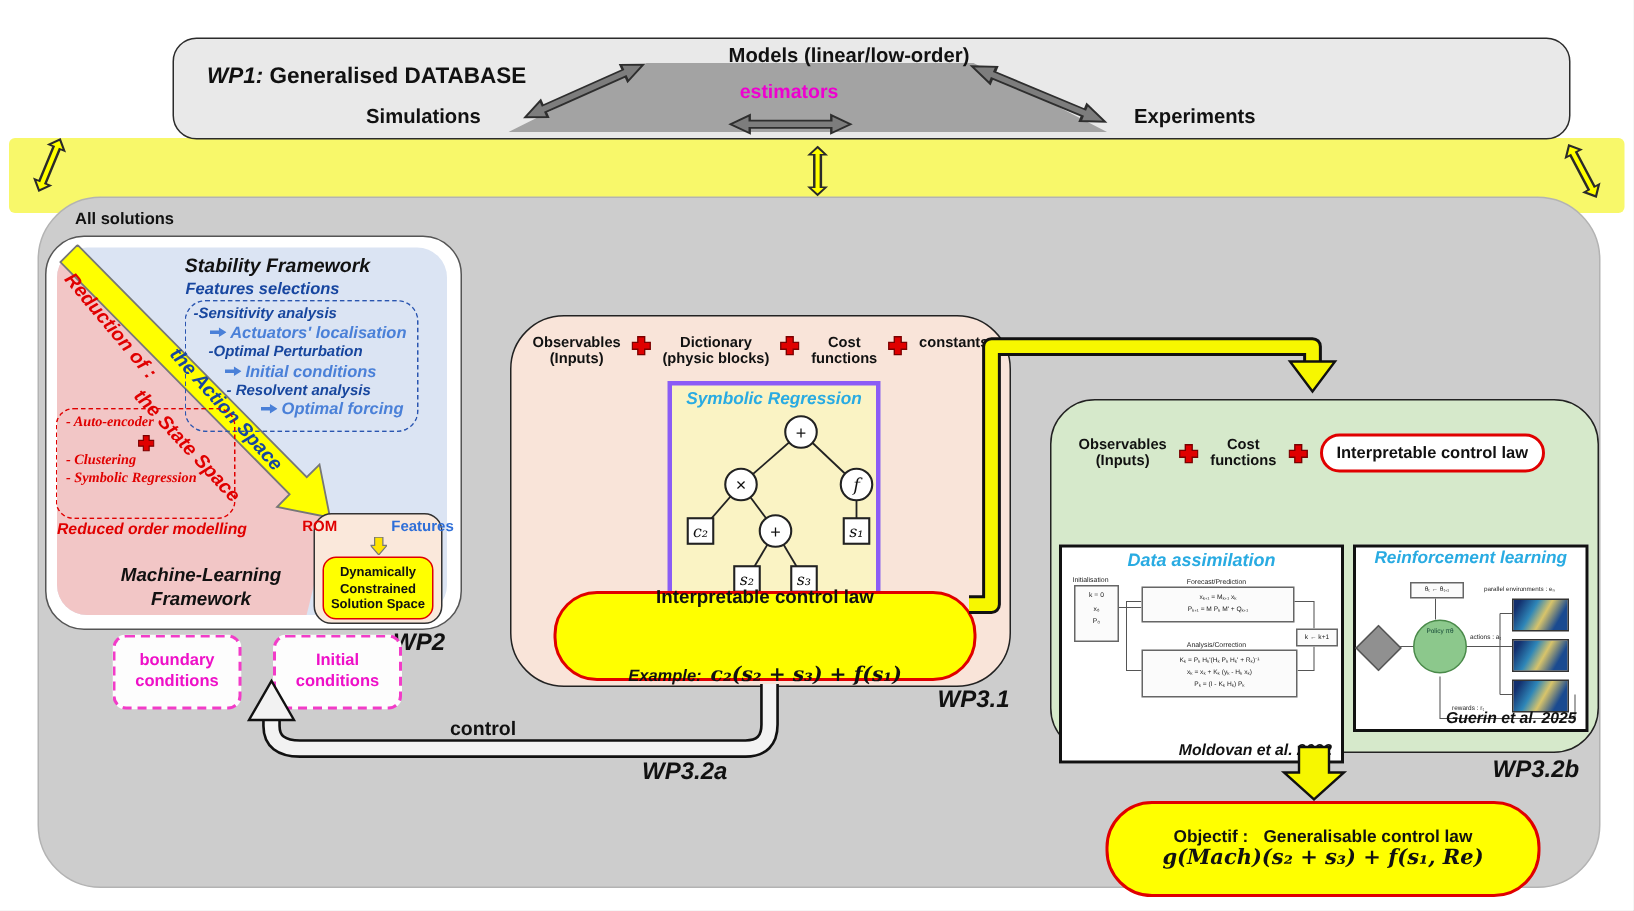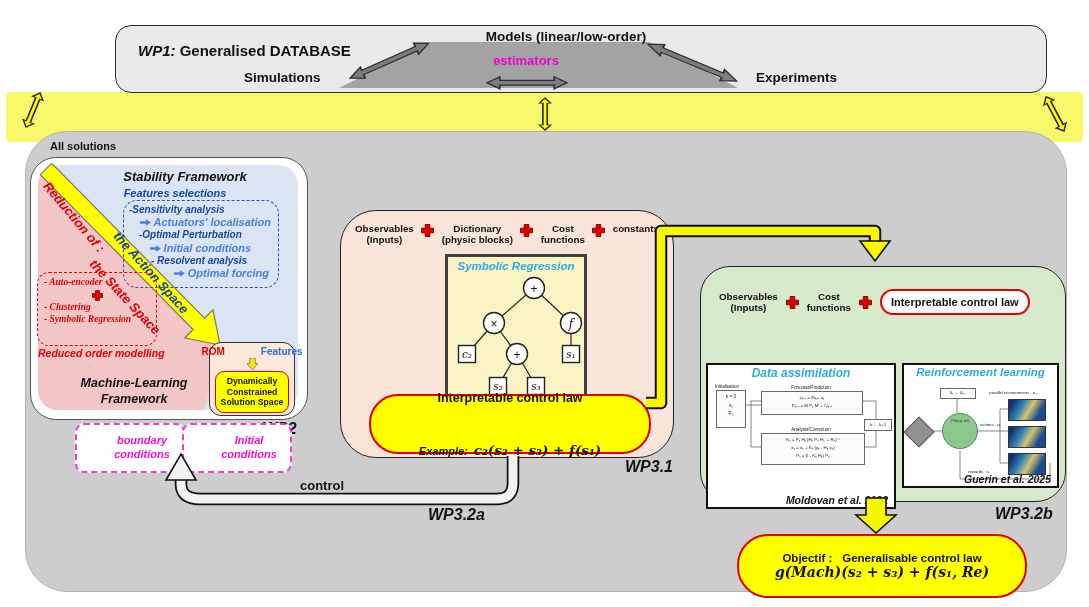--- a/index.html
+++ b/index.html
@@ -53,31 +53,31 @@
           border:1.3px solid #333;border-radius:12px;}
   .dcss{left:5px;top:28px;width:72px;height:40px;background:#ffff00;border:1.6px solid #e00000;
         border-radius:9px;font-size:8.7px;font-weight:bold;line-height:1.2;
         display:flex;align-items:center;justify-content:center;text-align:center;}
   .rot{transform-origin:left center;white-space:nowrap;}
   .reduction{left:46px;top:176px;font-size:13px;color:#e00000;transform:rotate(50deg);}
   .actionsp{left:116px;top:226px;font-size:13px;color:#1746a0;transform:rotate(48deg);}
   .statesp{left:92px;top:254px;font-size:13px;color:#e00000;transform:rotate(47deg);}
   .wplabel{font-size:16px;font-weight:bold;font-style:italic;}
   .condbox{width:82px;height:46px;background:#fdfdfd;border:2px dashed #f23cc8;border-radius:9px;
-           color:#ee10c8;font-weight:bold;font-style:italic;font-size:11px;line-height:1.25;
-           display:flex;align-items:center;justify-content:center;text-align:center;padding-left:24px;}
+           color:#ee10c8;font-weight:bold;font-size:11px;line-height:1.25;
+           display:flex;align-items:center;justify-content:center;text-align:center;}
 
   
   .midtitle{left:362px;top:171px;width:300px;font-size:13.5px;line-height:1.3;}
   .midtitle2{font-size:12.5px;}
   .pinkbox{left:340px;top:210px;width:332px;height:246px;background:#f9e4d9;
            border:1.6px solid #222;border-radius:36px;}
   .inrow{position:absolute;display:flex;align-items:flex-start;}
   .initem{font-size:9.8px;font-weight:bold;line-height:1.15;text-align:center;white-space:pre-line;}
-  .srbox{left:104px;top:43px;width:136px;height:140px;background:#faf3c4;border:3px solid #404040;}
+  .srbox{left:104px;top:43px;width:136px;height:140px;background:#faf3c4;border:3px solid #8b5cf6;}
   .srtitle{left:0;top:3px;width:100%;font-size:11.5px;color:#29abe2;}
   .lawoval{left:28px;top:183px;width:278px;height:56px;background:#ffff00;border:2.5px solid #e00000;
            border-radius:29px;display:flex;flex-direction:column;align-items:center;justify-content:center;}
   .lawline1{font-size:12.5px;font-weight:bold;}
   .lawline2{display:flex;align-items:baseline;gap:6px;}
   .exlab{font-size:11px;font-weight:bold;font-style:italic;margin-top:40px;}
   .exeq{font-size:13.5px;font-weight:bold;font-style:italic;font-family:"DejaVu Serif",serif;}
   .control{left:300px;top:478px;font-size:13px;}
 
   

